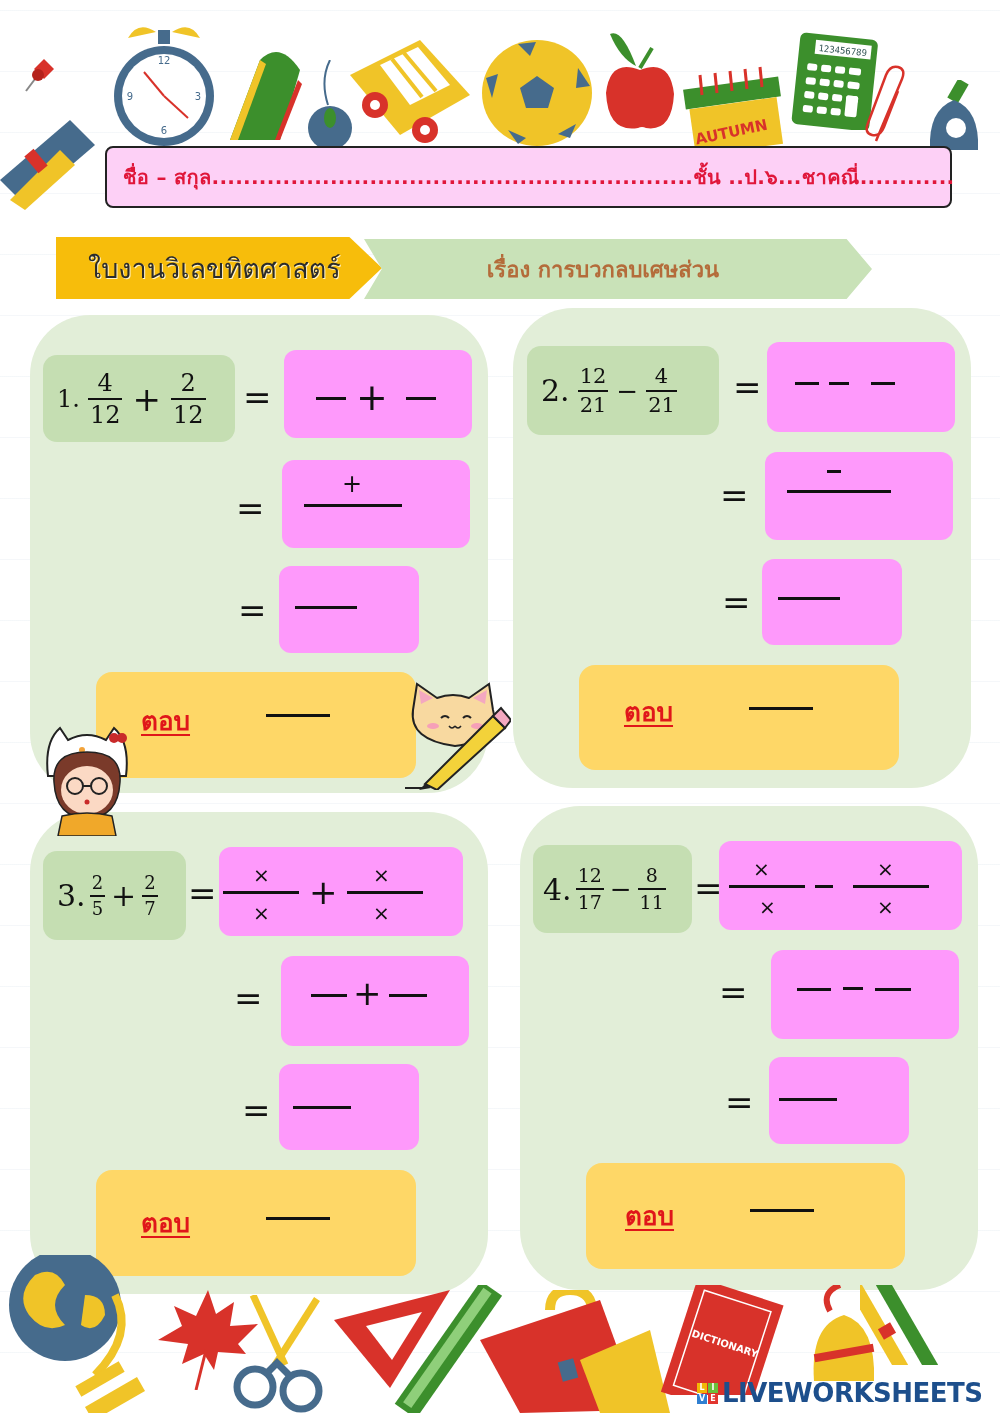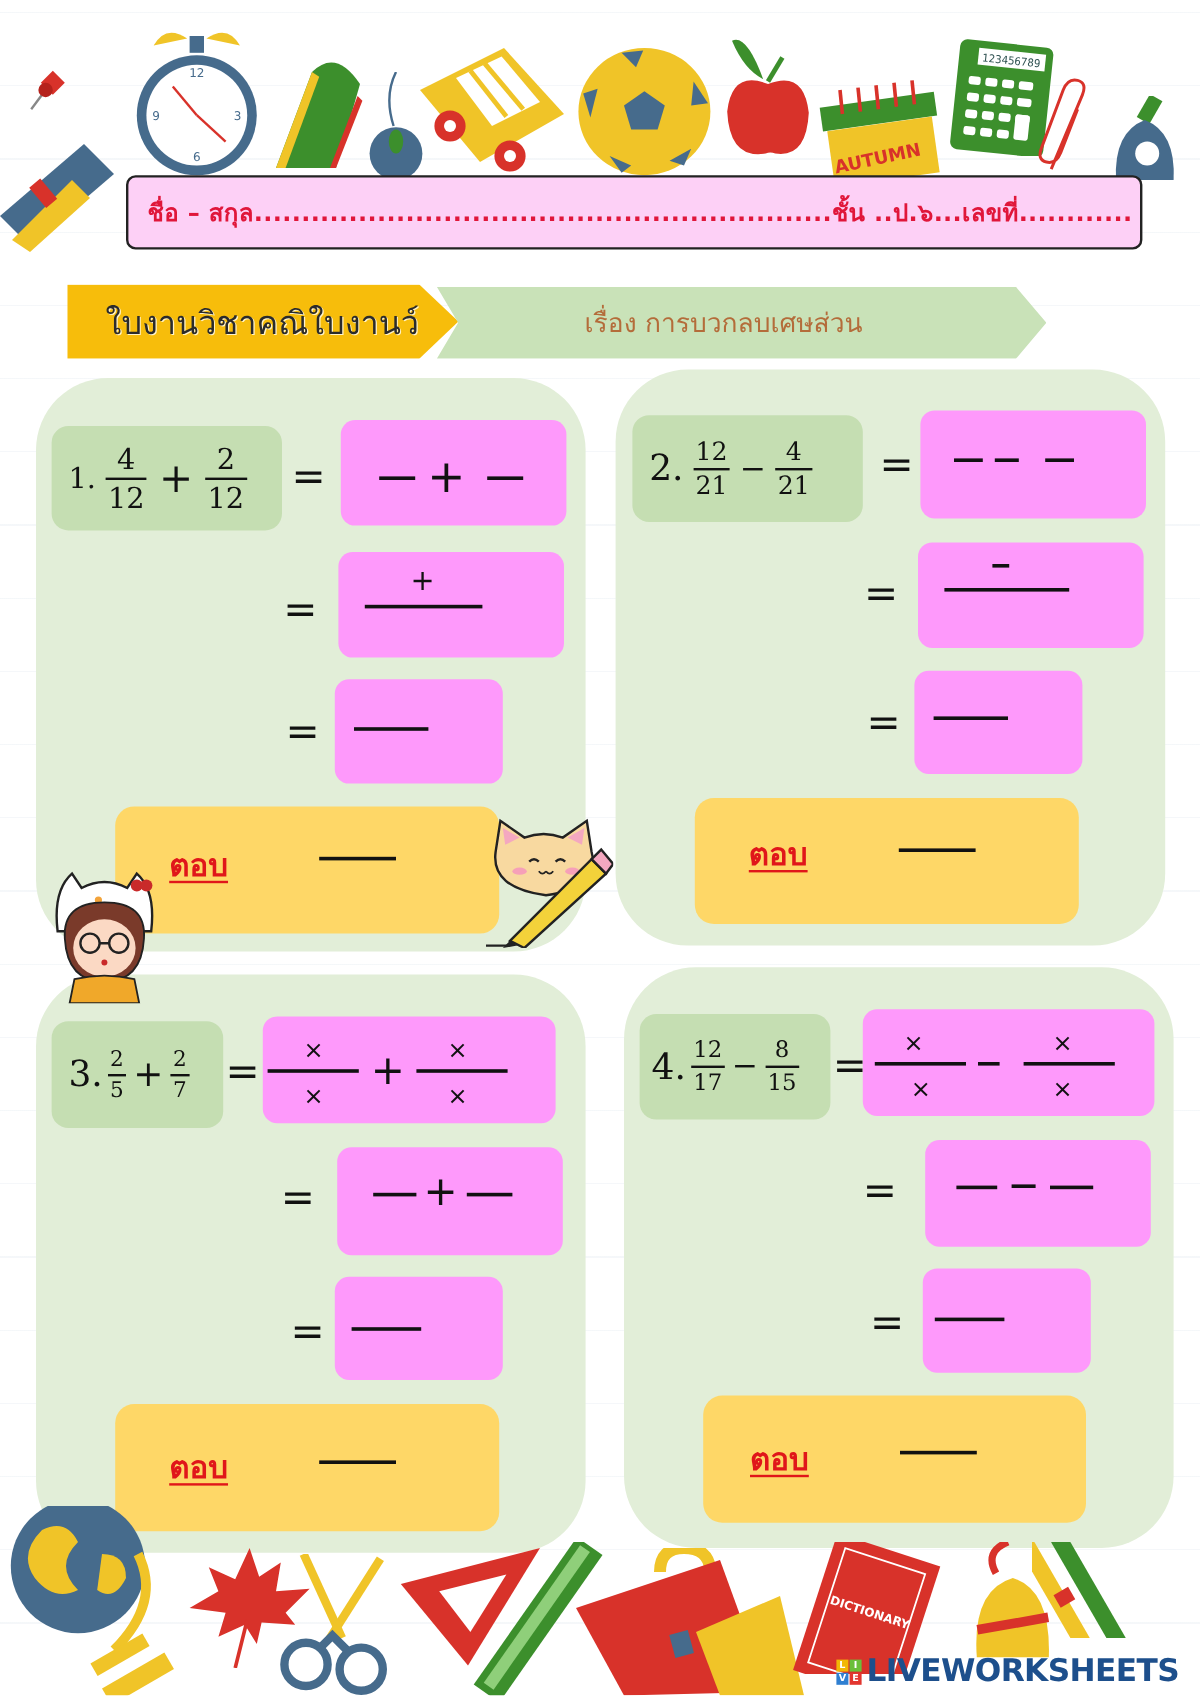--- a/index.html
+++ b/index.html
@@ -32,21 +32,21 @@
     display: flex; align-items: center; padding-left: 16px; }
   .name-bar span { font-family: "DejaVu Sans", sans-serif; font-weight: bold; color: #e0163a; font-size: 20px; letter-spacing: .3px; white-space: nowrap; }
 
   
   .chev-yellow { position: absolute; left: 56px; top: 237px; width: 326px; height: 62px;
     background: #f7bd0b; clip-path: polygon(0 0, 90% 0, 100% 50%, 90% 100%, 0 100%);
     display: flex; align-items: center; padding-left: 32px; }
   .chev-yellow span { font-family: "DejaVu Sans", sans-serif; font-size: 27px; color: #2b2b2b; text-shadow: 1px 1px 0 #fff3c8; white-space: nowrap; }
   .chev-green { position: absolute; left: 364px; top: 239px; width: 508px; height: 60px;
     background: #c9e2b8; clip-path: polygon(0 0, 95% 0, 100% 50%, 95% 100%, 0 100%, 3.5% 50%);
-    display: flex; align-items: center; justify-content: center; padding-right: 30px; }
+    display: flex; align-items: center; justify-content: center; padding-right: 30px; font-weight: bold; }
   .chev-green span { font-family: "DejaVu Sans", sans-serif; font-size: 22px; color: #b46c3a; white-space: nowrap; }
 
   
   .panel { position: absolute; background: #e2eed8; border-radius: 60px; }
   .p1 { left: 30px; top: 315px; width: 458px; height: 478px; }
   .p2 { left: 513px; top: 308px; width: 458px; height: 480px; }
   .p3 { left: 30px; top: 812px; width: 458px; height: 482px; }
   .p4 { left: 520px; top: 806px; width: 458px; height: 484px; }
 
   .q-box { position: absolute; background: #c5deb2; border-radius: 14px;
@@ -193,25 +193,25 @@
 <svg class="clip clip-paper" viewBox="0 0 50 80">
   <path d="M14 76 L40 14 Q44 4 36 2 Q28 0 24 10 L6 58 Q2 68 10 70 Q18 72 22 62 L36 26" stroke="#d8322a" stroke-width="2.5" fill="none"></path>
 </svg>
 <svg class="clip microscope" viewBox="0 0 80 70">
   <rect x="52" y="0" width="12" height="22" fill="#3c8f2c" transform="rotate(30 58 11)"></rect>
   <path d="M30 70 Q28 30 54 20 Q80 30 78 70 Z" fill="#466b8c"></path>
   <circle cx="56" cy="48" r="10" fill="#fff"></circle>
 </svg>
 
 <div class="name-bar">
-  <span>ชื่อ – สกุล.............................................................ชั้น ..ป.๖...เลขที่............</span>
+  <span>ชื่อ – สกุล.............................................................ชั้น ..ป.๖...ชาคณี่............</span>
 </div>
 
 <div class="chev-yellow">
-  <span>ใบงานวิชาคณิใบงานว์</span>
+  <span>ใบงานวิเลขทิตศาสตร์</span>
 </div>
 <div class="chev-green">
   <span>เรื่อง การบวกลบเศษส่วน</span>
 </div>
 
 <div class="panel p1"></div>
 <div class="q-box" style="left:43px;top:355px;width:192px;height:87px;">
   <span class="q-num" style="font-size:24px">1.</span>
   <span class="frac" style="font-size:24px">
       <span class="n">4</span>
@@ -317,21 +317,21 @@
 <div class="panel p4"></div>
 <div class="q-box" style="left:533px;top:845px;width:159px;height:88px;padding-left:10px;">
   <span class="q-num" style="font-size:30px;margin-right:2px">4.</span>
   <span class="frac" style="font-size:19px;margin:0 2px">
       <span class="n">12</span>
       <span class="d">17</span>
     </span>
   <span class="op small">−</span>
   <span class="frac" style="font-size:19px;margin:0 2px">
       <span class="n">8</span>
-      <span class="d">15</span>
+      <span class="d">11</span>
     </span>
 </div>
 <span class="eq" style="left:694px;top:871px;">=</span>
 <div class="pink" style="left:719px;top:841px;width:243px;height:89px;">
   <span class="glyph" style="left:34px;top:18px;font-size:20px;">×</span>
   <div class="line" style="left:10px;top:44px;width:76px;height:2.5px;"></div>
   <span class="glyph" style="left:40px;top:56px;font-size:20px;">×</span>
   <div class="line" style="left:96px;top:44px;width:18px;height:2.5px;"></div>
   <span class="glyph" style="left:158px;top:18px;font-size:20px;">×</span>
   <div class="line" style="left:134px;top:44px;width:76px;height:2.5px;"></div>

